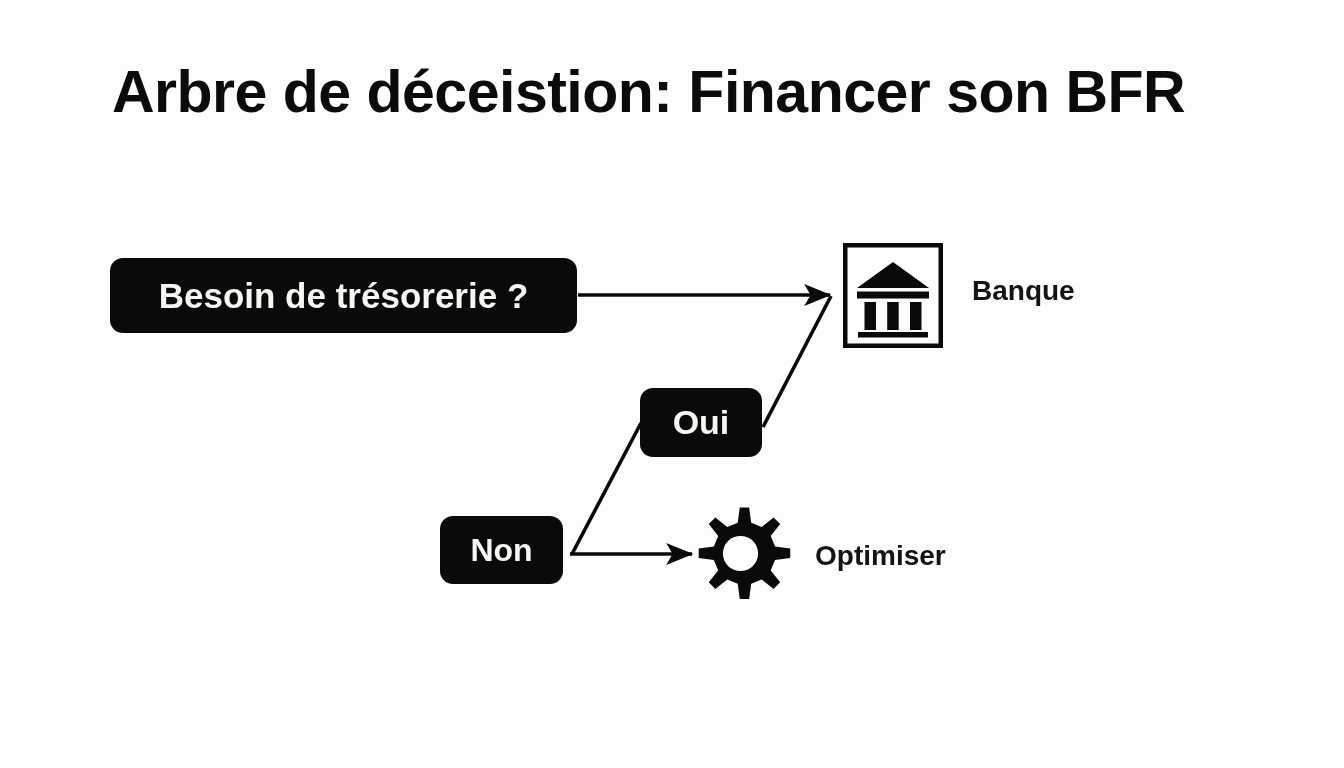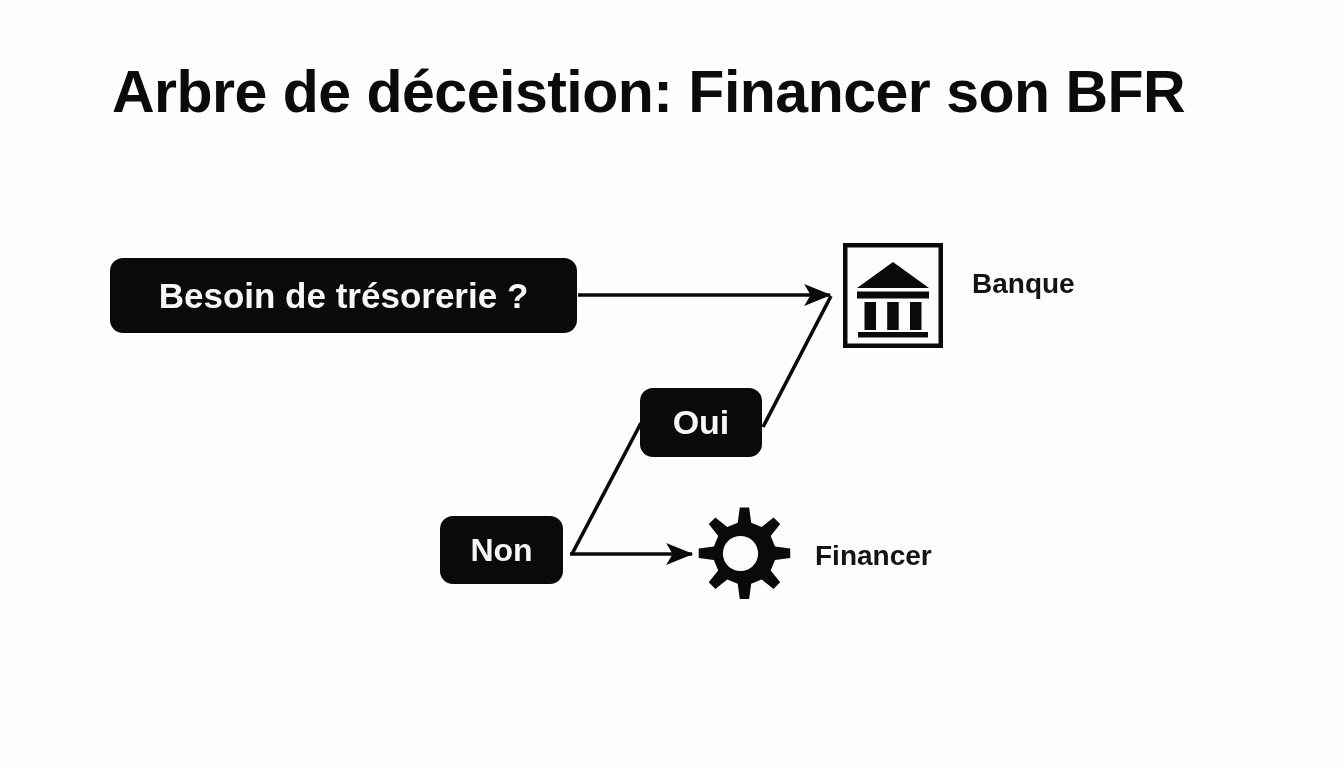--- a/index.html
+++ b/index.html
@@ -77,21 +77,21 @@
   .leaf-label {
     position: absolute;
     font-size: 28px;
     font-weight: 700;
     color: #141414;
     white-space: nowrap;
     font-family: "Liberation Sans", sans-serif;
   }
   #label-banque {
     left: 972px;
-    top: 268px;
+    top: 275px;
   }
   #label-optimiser {
     left: 815px;
     top: 540px;
   }
   #icon-bank {
     position: absolute;
     left: 843px;
     top: 243px;
     width: 100px;
@@ -156,15 +156,15 @@
              L70.2 21.8 L82.3 12.2 L89 18.9 L79.4 31 L83.8 41.6 L99.2 43.7
              L99.2 53.2 L83.8 55.3 L79.4 65.9 L89 78 L82.3 84.7 L70.2 75.1
              L59.6 79.5 L57.5 94.9 L48 94.9 L45.9 79.5 L35.3 75.1 L23.2 84.7
              L16.5 78 L26.1 65.9 L21.7 55.3 L6.3 53.2 L6.3 43.7 L21.7 41.6
              L26.1 31 L16.5 18.9 L23.2 12.2 L35.3 21.8 L45.9 17.4 Z" fill="#0a0a0a" transform="translate(-4.5,0.5) scale(0.985)"></path>
     <circle cx="43.5" cy="48.5" r="17.6" fill="#fdfdfe"></circle>
   </svg>
 
   <div class="leaf-label" id="label-banque">Banque</div>
 
-  <div class="leaf-label" id="label-optimiser">Financer</div>
+  <div class="leaf-label" id="label-optimiser">Optimiser</div>
 
 </div>
 
 </body></html>

